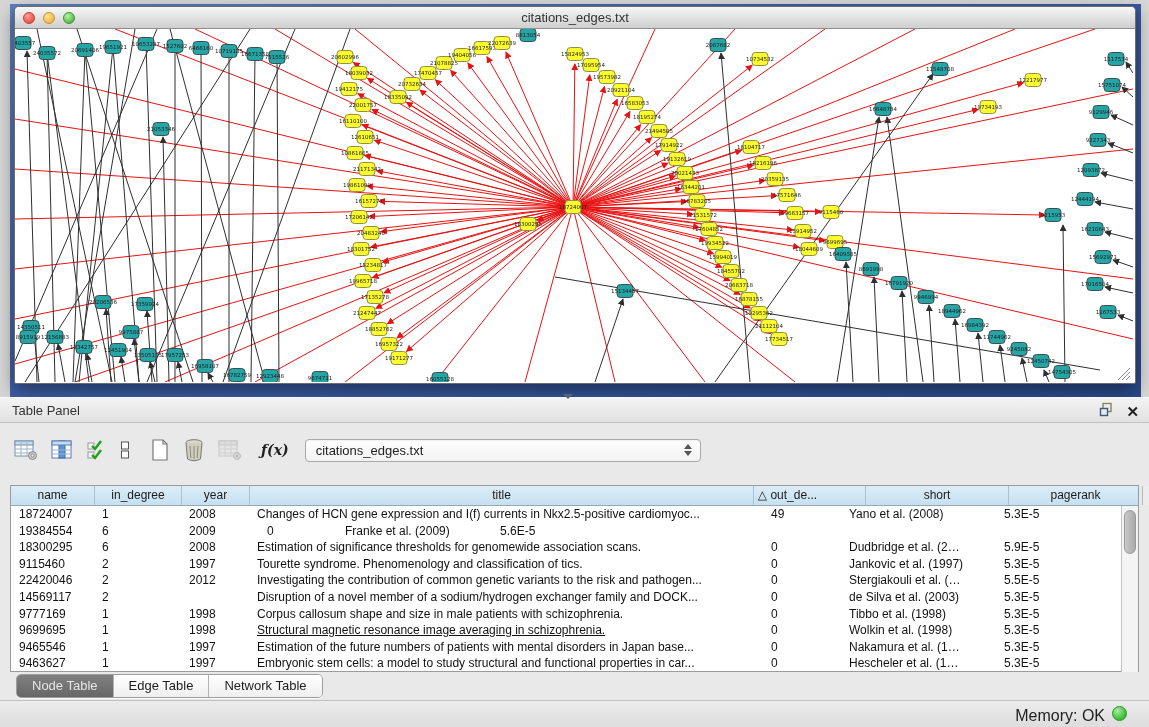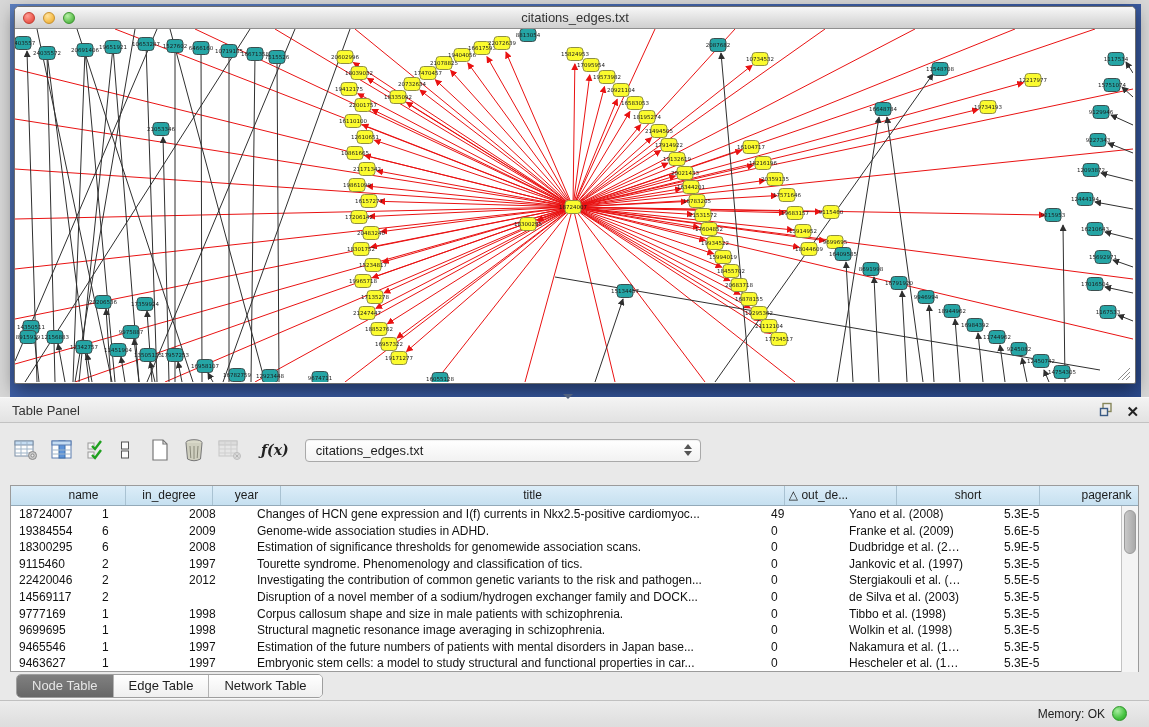--- a/index.html
+++ b/index.html
@@ -70,21 +70,21 @@
   .tabsbar { position:absolute; left:16px; top:277px; width:100%; display:flex; justify-content:flex-start; }
   .seg { display:flex; border:1px solid #9e9e9e; border-radius:5px; overflow:hidden;
          box-shadow:0 1px 0 rgba(255,255,255,.7); }
   .seg .tab { height:22px; padding:0 15px; font-size:13px; line-height:21px; color:#1d1d1d;
               background:linear-gradient(#ffffff,#efefef); border-left:1px solid #b3b3b3; cursor:default; }
   .seg .tab:first-child { border-left:none; }
   .seg .tab.sel { background:linear-gradient(#808080,#676767); color:#e6e6e6; }
 
   .statusbar { position:absolute; left:0; top:303px; width:100%; height:27px;
                background:linear-gradient(#ececec,#dddddd); border-top:1px solid #c0c0c0; }
-  .statusbar .mem { position:absolute; right:44px; top:6px; font-size:12px; color:#222; }
+  .statusbar .mem { position:absolute; right:44px; top:6px; font-size:16px; color:#222; }
   .statusbar .dot { position:absolute; right:22px; top:5px; width:15px; height:15px; border-radius:50%;
                     background:radial-gradient(circle at 35% 30%, #a8eea0,#46c341 60%,#2da428);
                     border:1px solid #2a9426; }
 </style>
 </head>
 <body>
 
 <div id="app">
 
   <div class="desktop">
@@ -815,21 +815,21 @@
         <span class="val">citations_edges.txt</span>
         <span class="ud">
             <i class="up"></i>
             <i class="dn"></i>
           </span>
       </div>
     </div>
 
     <div class="grid">
       <div class="ghead" id="ghead">
-          <div class="hc" style="width: 83px; margin-left: 31px;">name</div>
+          <div class="hc" style="width: 83px;">name</div>
           <div class="hc" style="width: 87px;">in_degree</div>
           <div class="hc" style="width: 68px;">year</div>
           <div class="hc" style="width: 504px;">title</div>
           <div class="hc" style="width: 68px;">△ out_de...</div>
           <div class="hc" style="width: 143px; margin-left: 44px;">short</div>
           <div class="hc" style="width: 134px;">pagerank</div>
           <div class="hcorner"></div>
         </div>
       <div class="gbody">
         <div class="rows" id="grows">
@@ -839,21 +839,20 @@
               <div class="gc" style="width: 68px;">2008</div>
               <div class="gc" style="width: 504px;">Changes of HCN gene expression and I(f) currents in Nkx2.5-positive cardiomyoc...</div>
               <div class="gc" style="width: 68px; padding-left: 18px;">49</div>
               <div class="gc" style="width: 143px; padding-left: 28px;">Yano et al. (2008)</div>
               <div class="gc" style="width: 158px; padding-left: 40px;">5.3E-5</div>
             </div>
             <div class="grow">
               <div class="gc" style="width: 83px;">19384554</div>
               <div class="gc" style="width: 87px;">6</div>
               <div class="gc" style="width: 68px;">2009</div>
-              <div class="gc" style="width: 504px;">Genome-wide association studies in ADHD.</div>
               <div class="gc" style="width: 68px; padding-left: 18px;">0</div>
               <div class="gc" style="width: 143px; padding-left: 28px;">Franke et al. (2009)</div>
               <div class="gc" style="width: 158px; padding-left: 40px;">5.6E-5</div>
             </div>
             <div class="grow">
               <div class="gc" style="width: 83px;">18300295</div>
               <div class="gc" style="width: 87px;">6</div>
               <div class="gc" style="width: 68px;">2008</div>
               <div class="gc" style="width: 504px;">Estimation of significance thresholds for genomewide association scans.</div>
               <div class="gc" style="width: 68px; padding-left: 18px;">0</div>
@@ -893,21 +892,21 @@
               <div class="gc" style="width: 68px;">1998</div>
               <div class="gc" style="width: 504px;">Corpus callosum shape and size in male patients with schizophrenia.</div>
               <div class="gc" style="width: 68px; padding-left: 18px;">0</div>
               <div class="gc" style="width: 143px; padding-left: 28px;">Tibbo et al. (1998)</div>
               <div class="gc" style="width: 158px; padding-left: 40px;">5.3E-5</div>
             </div>
             <div class="grow">
               <div class="gc" style="width: 83px;">9699695</div>
               <div class="gc" style="width: 87px;">1</div>
               <div class="gc" style="width: 68px;">1998</div>
-              <div class="gc" style="width: 504px;">Structural magnetic resonance image averaging in schizophrenia.</div>
+              <div class="gc" style="width: 504px; text-decoration: underline;">Structural magnetic resonance image averaging in schizophrenia.</div>
               <div class="gc" style="width: 68px; padding-left: 18px;">0</div>
               <div class="gc" style="width: 143px; padding-left: 28px;">Wolkin et al. (1998)</div>
               <div class="gc" style="width: 158px; padding-left: 40px;">5.3E-5</div>
             </div>
             <div class="grow">
               <div class="gc" style="width: 83px;">9465546</div>
               <div class="gc" style="width: 87px;">1</div>
               <div class="gc" style="width: 68px;">1997</div>
               <div class="gc" style="width: 504px;">Estimation of the future numbers of patients with mental disorders in Japan base...</div>
               <div class="gc" style="width: 68px; padding-left: 18px;">0</div>

